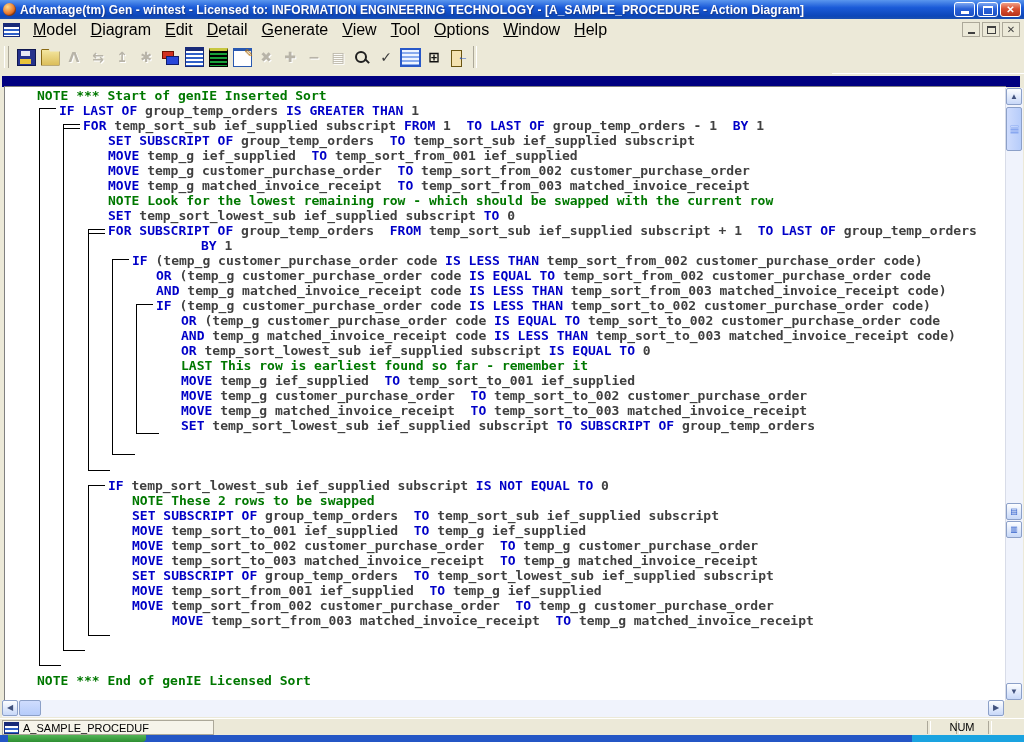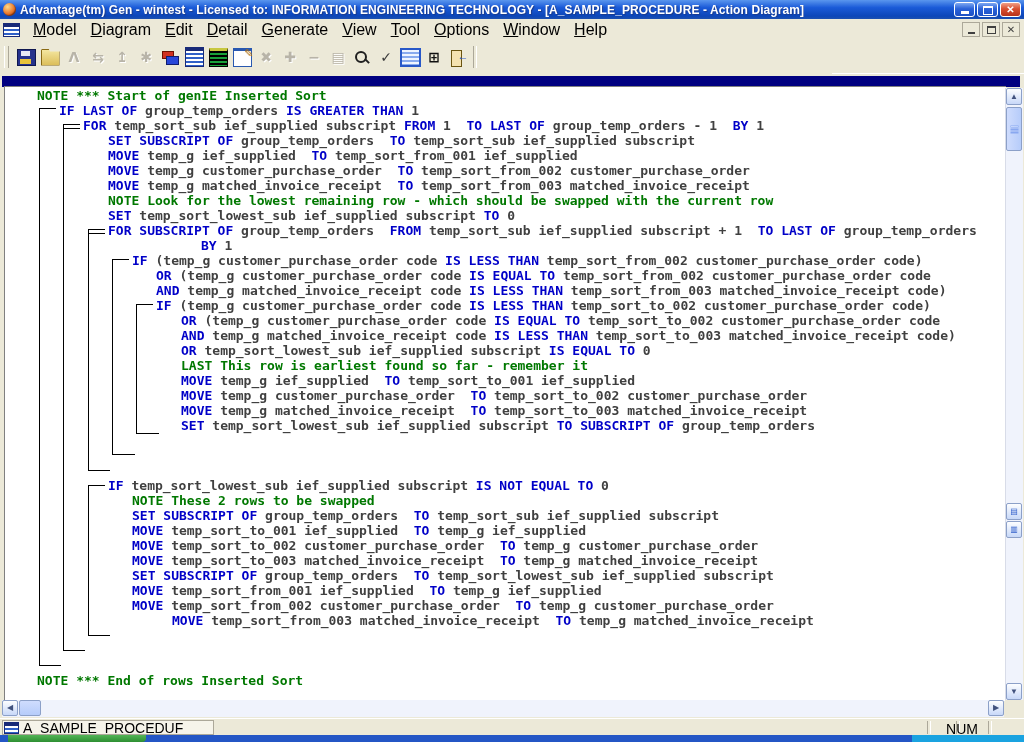--- a/index.html
+++ b/index.html
@@ -87,21 +87,21 @@
     background:linear-gradient(90deg,#cfdcfd,#b6ccfa);box-sizing:border-box;}
   .vthumb::after{content:"";position:absolute;left:4px;top:18px;width:7px;height:1px;
     box-shadow:0 0 0 .5px #89a8f0,0 3px 0 .5px #89a8f0,0 6px 0 .5px #89a8f0;}
   .hscroll{position:absolute;left:2px;top:627px;width:1002px;height:17px;background:#f0f3fc;}
   .hthumb{position:absolute;left:17px;top:0px;width:22px;height:16px;border:1px solid #8ca0c8;border-radius:2px;
     background:linear-gradient(#cfdcfd,#b6ccfa);box-sizing:border-box;}
   .corner{position:absolute;left:1005px;top:627px;width:17px;height:17px;background:#ece9d8;}
 
   
   .statusbar{position:absolute;left:0;top:718px;width:1024px;height:17px;background:#ece9d8;
-    border-top:1px solid #fff;font-size:14px;color:#000;}
+    border-top:1px solid #fff;font-size:11px;color:#000;}
   .proc-cell{position:absolute;left:2px;top:1px;width:212px;height:15px;background:#f6f4ea;
     border:1px solid #aca899;display:flex;align-items:center;box-sizing:border-box;overflow:hidden;}
   .proc-cell .mdi-doc-icon{width:15px;height:12px;margin:0 4px 0 1px;}
   .sb-div{position:absolute;top:2px;width:2px;height:13px;border-left:1px solid #aca899;border-right:1px solid #fff;}
   .num-cell{position:absolute;right:34px;top:2px;width:56px;text-align:center;}
   .mdi-doc-icon{background:repeating-linear-gradient(#fff,#fff 2px,#3060c8 2px,#3060c8 4px);
     border:1px solid #182a78;border-top:4px solid #182a78;box-sizing:border-box;}
 
   
   .taskbar{position:absolute;left:0;top:735px;width:1024px;height:7px;background:#2456c5;}
@@ -260,21 +260,21 @@
           <div class="cl" style="left: 103px; top: 392px;"><span class="k">IF </span><span class="i">temp_sort_lowest_sub ief_supplied subscript </span><span class="k">IS NOT EQUAL TO </span><span class="i">0</span></div>
           <div class="cl" style="left: 127px; top: 407px;"><span class="n">NOTE These 2 rows to be swapped</span></div>
           <div class="cl" style="left: 127px; top: 422px;"><span class="k">SET SUBSCRIPT OF </span><span class="i">group_temp_orders  </span><span class="k">TO </span><span class="i">temp_sort_sub ief_supplied subscript</span></div>
           <div class="cl" style="left: 127px; top: 437px;"><span class="k">MOVE </span><span class="i">temp_sort_to_001 ief_supplied  </span><span class="k">TO </span><span class="i">temp_g ief_supplied</span></div>
           <div class="cl" style="left: 127px; top: 452px;"><span class="k">MOVE </span><span class="i">temp_sort_to_002 customer_purchase_order  </span><span class="k">TO </span><span class="i">temp_g customer_purchase_order</span></div>
           <div class="cl" style="left: 127px; top: 467px;"><span class="k">MOVE </span><span class="i">temp_sort_to_003 matched_invoice_receipt  </span><span class="k">TO </span><span class="i">temp_g matched_invoice_receipt</span></div>
           <div class="cl" style="left: 127px; top: 482px;"><span class="k">SET SUBSCRIPT OF </span><span class="i">group_temp_orders  </span><span class="k">TO </span><span class="i">temp_sort_lowest_sub ief_supplied subscript</span></div>
           <div class="cl" style="left: 127px; top: 497px;"><span class="k">MOVE </span><span class="i">temp_sort_from_001 ief_supplied  </span><span class="k">TO </span><span class="i">temp_g ief_supplied</span></div>
           <div class="cl" style="left: 127px; top: 512px;"><span class="k">MOVE </span><span class="i">temp_sort_from_002 customer_purchase_order  </span><span class="k">TO </span><span class="i">temp_g customer_purchase_order</span></div>
           <div class="cl" style="left: 127px; top: 527px; margin-left: 40px;"><span class="k">MOVE </span><span class="i">temp_sort_from_003 matched_invoice_receipt  </span><span class="k">TO </span><span class="i">temp_g matched_invoice_receipt</span></div>
-          <div class="cl" style="left: 32px; top: 587px;"><span class="n">NOTE *** End of rows Inserted Sort</span></div>
+          <div class="cl" style="left: 32px; top: 587px;"><span class="n">NOTE *** End of genIE Licensed Sort</span></div>
         </div>
     </div>
 
     <div class="vscroll">
       <div class="sb-btn" style="left:0;top:0;width:16px;height:17px;line-height:15px;">▲</div>
       <div class="vthumb"></div>
       <div class="sb-btn" style="left:0;top:415px;width:16px;height:17px;line-height:15px;color:#2858c8;">▤</div>
       <div class="sb-btn" style="left:0;top:433px;width:16px;height:17px;line-height:15px;color:#2858c8;">▥</div>
       <div class="sb-btn" style="left:0;top:595px;width:16px;height:17px;line-height:15px;">▼</div>
     </div>

